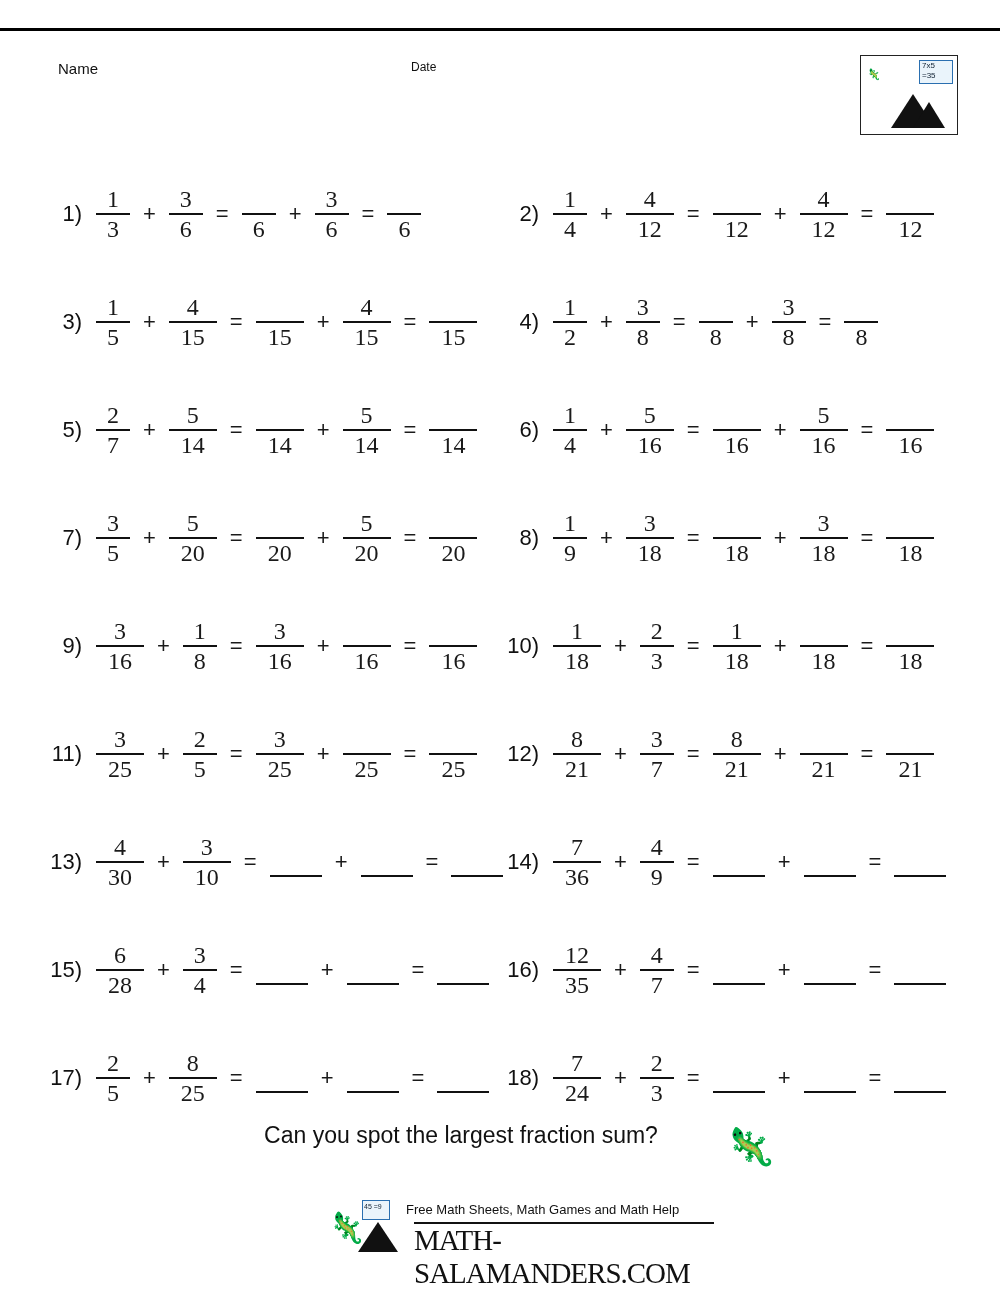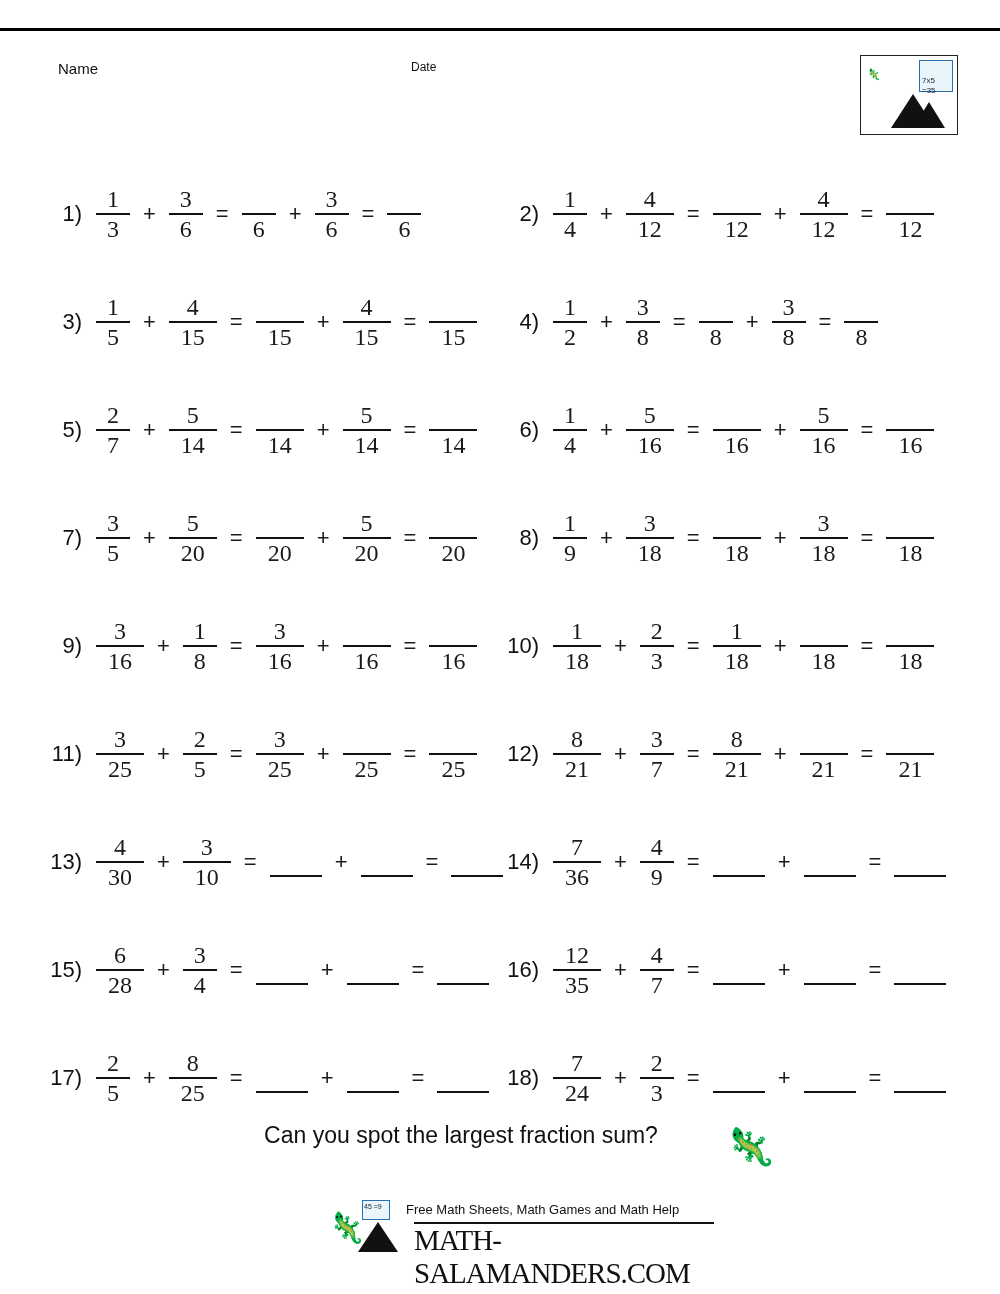--- a/index.html
+++ b/index.html
@@ -64,21 +64,21 @@
   }
   .logo-box .board {
     position: absolute;
     right: 4px; top: 4px;
     width: 34px; height: 24px;
     border: 1px solid #2a6fb0;
     background: #eaf4fb;
     font-size: 8px;
     color: #123;
     line-height: 10px;
-    padding: 15px 2px;
+    padding: 0 2px;
     box-sizing: border-box;
   }
   .logo-box .mountain {
     position: absolute;
     left: 30px; bottom: 6px;
     width: 0; height: 0;
     border-left: 22px solid transparent;
     border-right: 22px solid transparent;
     border-bottom: 34px solid #111;
   }

